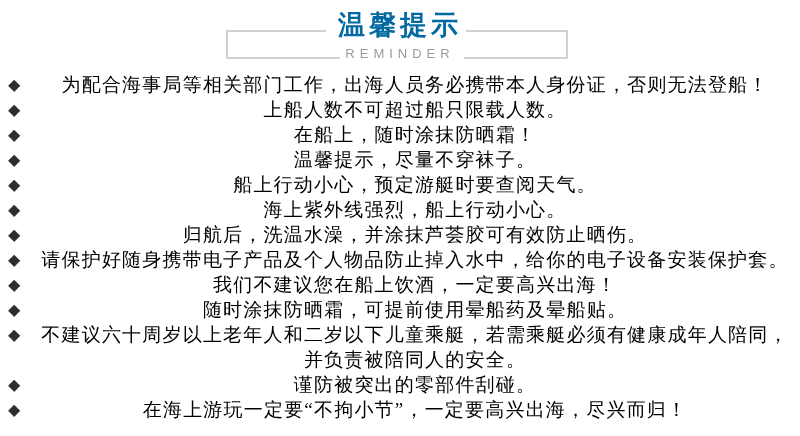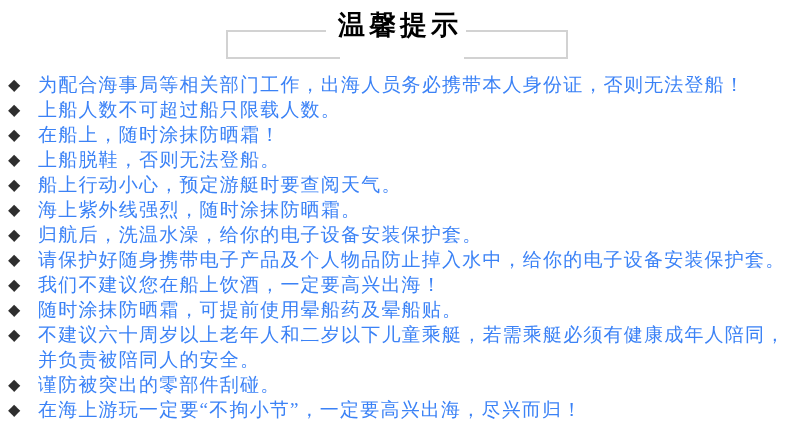--- a/index.html
+++ b/index.html
@@ -16,21 +16,21 @@
   .header { position: relative; height: 70px; }
 
   .title {
     position: absolute;
     left: 0; right: 0; top: 7px;
     text-align: center;
     font-family: Liberation Serif, serif;
     font-size: 27px;
     font-weight: bold;
     letter-spacing: 4px;
-    color: #000000;
+    color: #0369a1;
     white-space: nowrap;
   }
 
   .subtitle {
     position: absolute;
     left: 0; right: 0; top: 46px;
     text-align: center;
     font-family: "Liberation Sans", "DejaVu Sans", sans-serif;
     font-size: 13px;
     letter-spacing: 5px;
@@ -58,64 +58,66 @@
     font-size: 16px;
     line-height: 25px;
     color: #2e2e2e;
   }
 
   .item-text {
     flex: 1 1 auto;
     font-size: 19px;
     line-height: 25px;
     letter-spacing: 1.2px;
-    color: #3b82f6;
+    color: #000000;
+    text-align: center;
   }
 </style>
 </head>
 <body>
 
 <div id="page">
 
   <div class="header">
     <div class="decor line-left-top"></div>
     <div class="decor bracket-left"></div>
     <div class="decor line-right-top"></div>
     <div class="decor bracket-right"></div>
     <div class="title">温馨提示</div>
+    <div class="subtitle">REMINDER</div>
   </div>
 
   <div class="list">
     <div class="item">
       <span class="bullet">◆</span>
       <span class="item-text">为配合海事局等相关部门工作，出海人员务必携带本人身份证，否则无法登船！</span>
     </div>
     <div class="item">
       <span class="bullet">◆</span>
       <span class="item-text">上船人数不可超过船只限载人数。</span>
     </div>
     <div class="item">
       <span class="bullet">◆</span>
       <span class="item-text">在船上，随时涂抹防晒霜！</span>
     </div>
     <div class="item">
       <span class="bullet">◆</span>
-      <span class="item-text">上船脱鞋，否则无法登船。</span>
+      <span class="item-text">温馨提示，尽量不穿袜子。</span>
     </div>
     <div class="item">
       <span class="bullet">◆</span>
       <span class="item-text">船上行动小心，预定游艇时要查阅天气。</span>
     </div>
     <div class="item">
       <span class="bullet">◆</span>
-      <span class="item-text">海上紫外线强烈，随时涂抹防晒霜。</span>
+      <span class="item-text">海上紫外线强烈，船上行动小心。</span>
     </div>
     <div class="item">
       <span class="bullet">◆</span>
-      <span class="item-text">归航后，洗温水澡，给你的电子设备安装保护套。</span>
+      <span class="item-text">归航后，洗温水澡，并涂抹芦荟胶可有效防止晒伤。</span>
     </div>
     <div class="item">
       <span class="bullet">◆</span>
       <span class="item-text">请保护好随身携带电子产品及个人物品防止掉入水中，给你的电子设备安装保护套。</span>
     </div>
     <div class="item">
       <span class="bullet">◆</span>
       <span class="item-text">我们不建议您在船上饮酒，一定要高兴出海！</span>
     </div>
     <div class="item">

